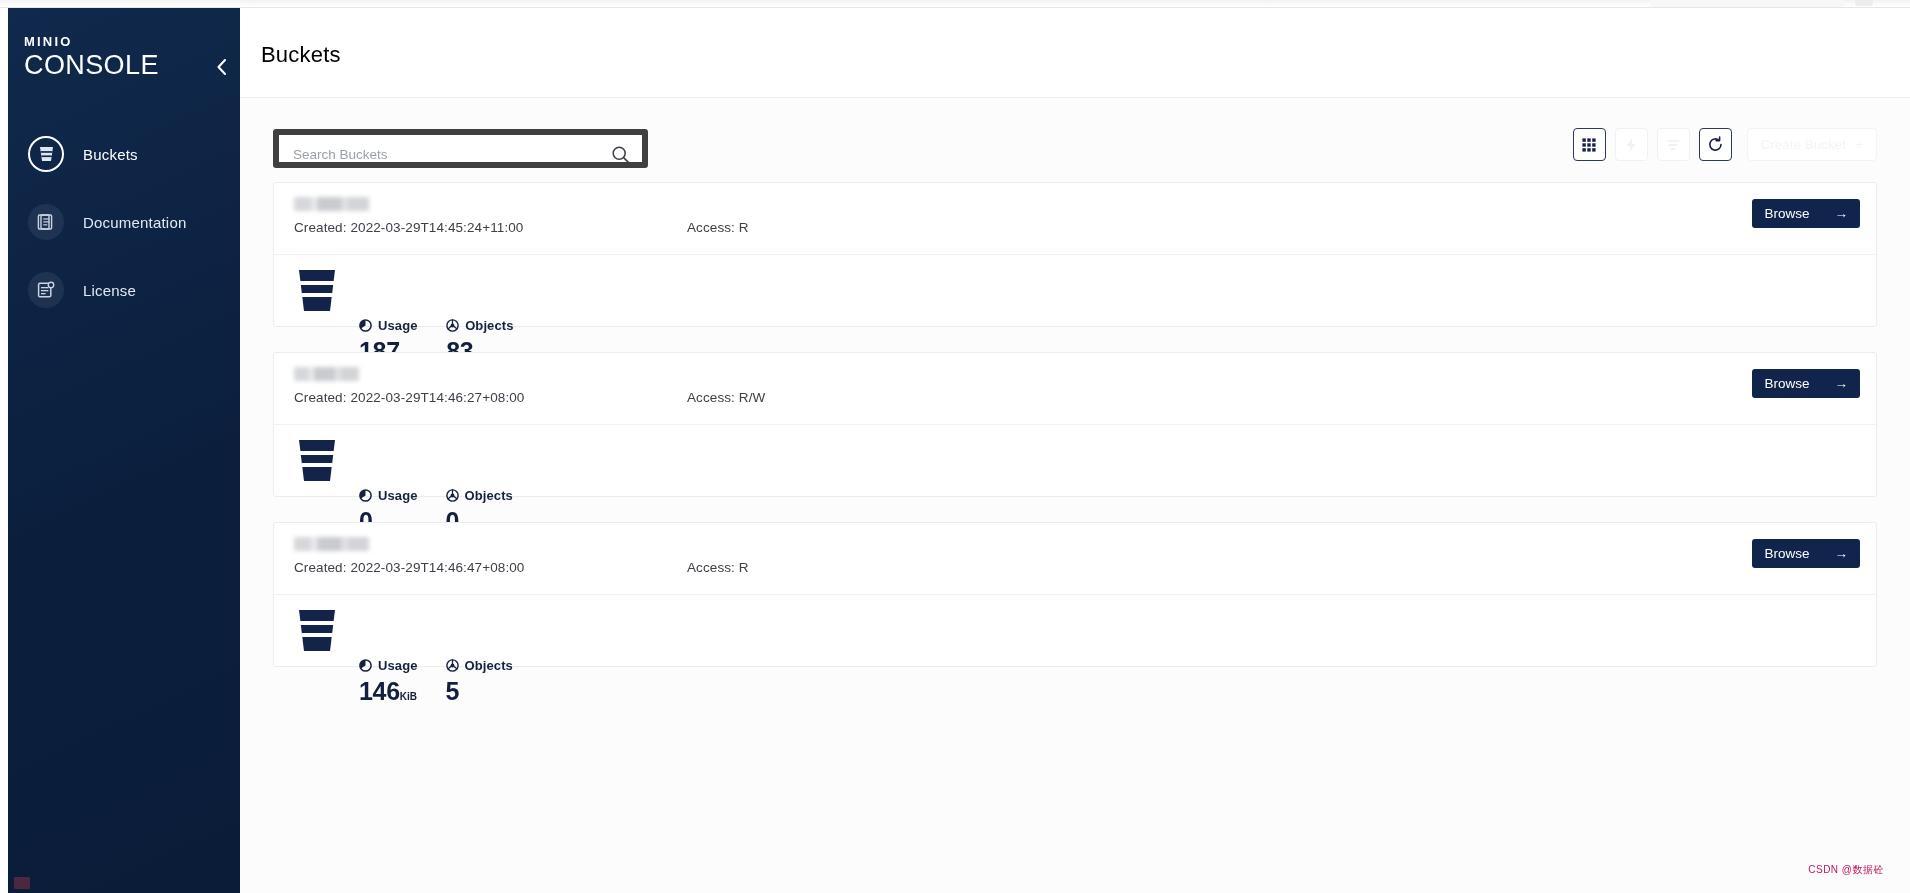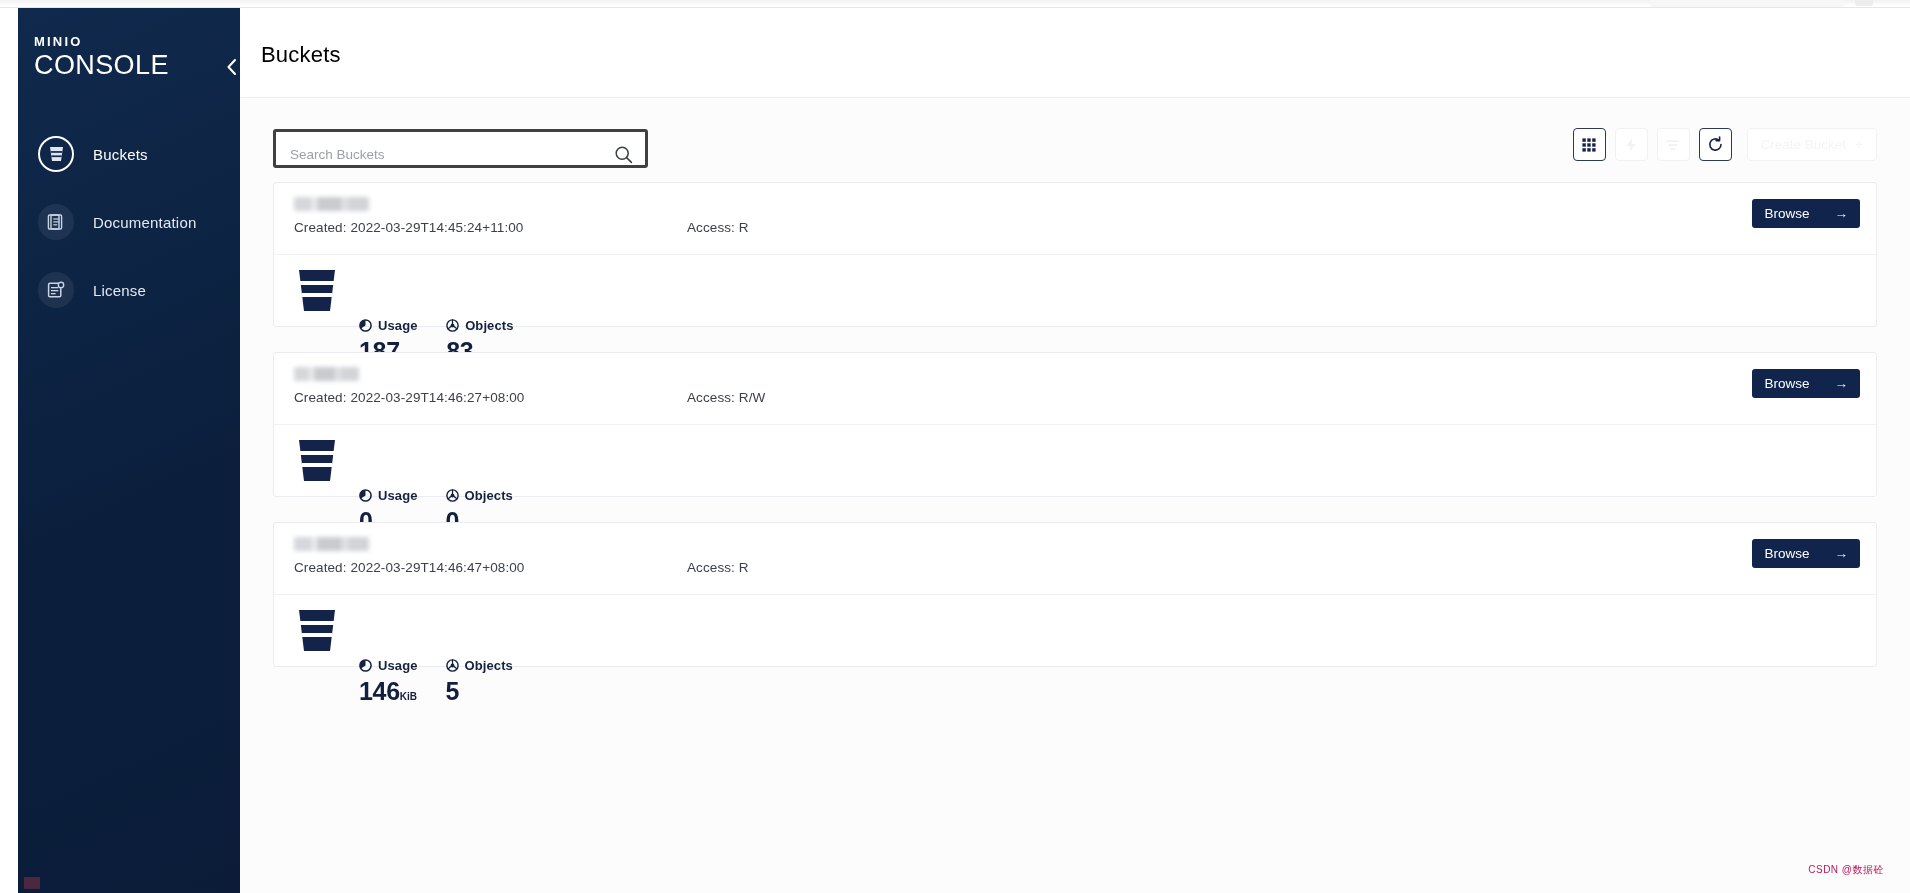--- a/index.html
+++ b/index.html
@@ -43,21 +43,21 @@
     left: 1855px;
     width: 18px;
     height: 6px;
     background: #ededed;
     border-radius: 0 0 3px 3px;
   }
 
   
   .sidebar {
     position: absolute;
-    top: 8px; left: 18px;
+    top: 8px; left: 8px;
     width: 240px;
     height: 885px;
     background: #0c2344;
     background: linear-gradient(155deg, #10294c 0%, #0b1f3d 55%, #0a1c38 100%);
     overflow: hidden;
   }
 
   .logo-block {
     position: absolute;
     top: 27px;
@@ -185,21 +185,21 @@
     position: relative;
     height: 84px;
   }
   .search-box {
     position: absolute;
     left: 33px;
     top: 31px;
     width: 375px;
     height: 39px;
     background: #ffffff;
-    border: 3px solid #404040;
+    border: 6px solid #404040;
     border-radius: 3px;
     display: flex;
     align-items: center;
     padding: 12px 12px 0 14px;
   }
   .search-input {
     flex: 1;
     border: none;
     outline: none;
     font-family: "Liberation Sans", sans-serif;

